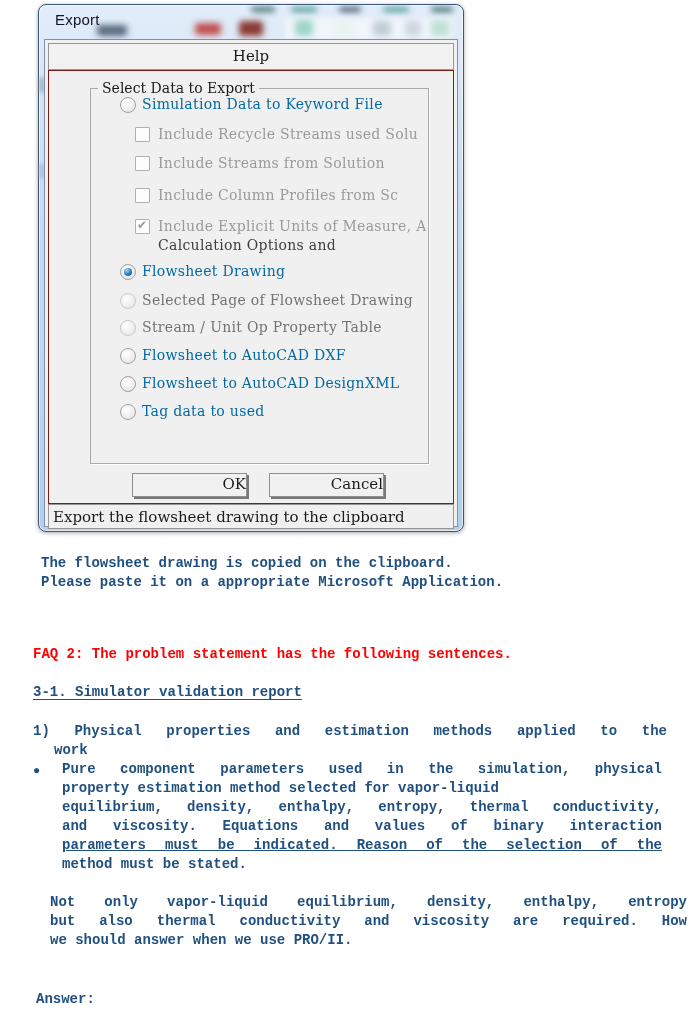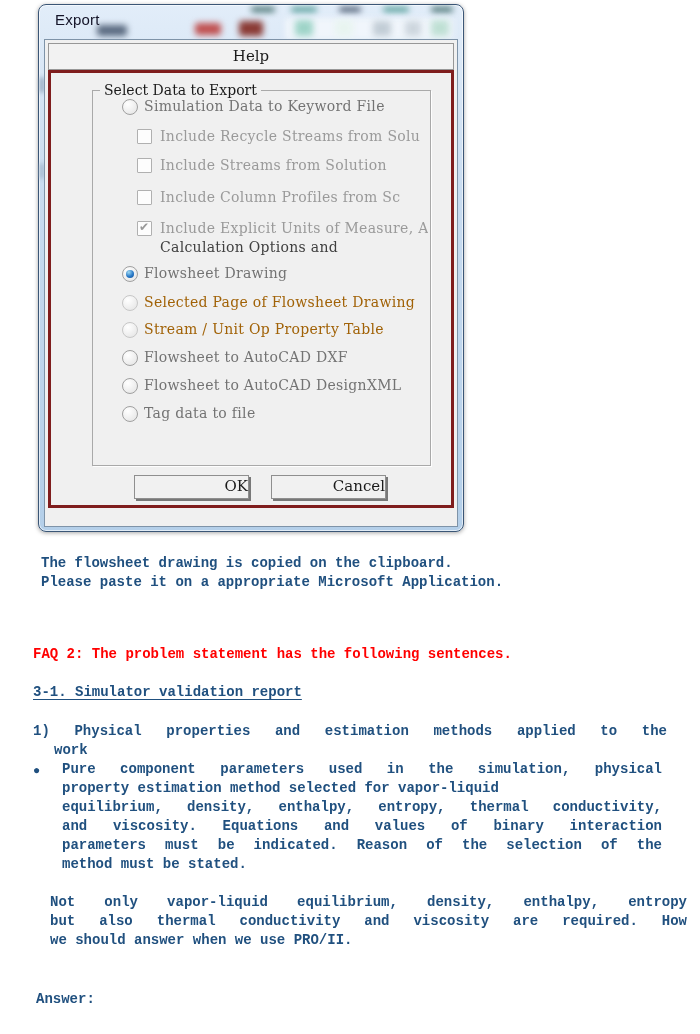--- a/index.html
+++ b/index.html
@@ -13,44 +13,44 @@
           box-shadow:0 1px 4px rgba(0,0,0,.35), inset 0 0 0 1px rgba(255,255,255,.6);}
   .titlebar{position:absolute;left:0;top:0;width:100%;height:34px;border-radius:7px 7px 0 0;overflow:hidden;}
   .title-text{position:absolute;left:16px;top:6px;font-size:15px;color:#141428;letter-spacing:.2px;}
   .blob{position:absolute;filter:blur(3px);border-radius:3px;}
   .client{position:absolute;left:5px;top:34px;width:412px;height:486px;background:#f0f0f0;
           border:1px solid #7e93a8;}
   .menubar{position:absolute;left:3px;top:3px;right:3px;height:25px;background:#f2f2f2;
            border:1px solid #979797;text-align:center;
            font:15px "DejaVu Serif",serif;color:#1b1b1b;line-height:24px;}
   .mainpanel{position:absolute;left:3px;top:30px;right:3px;height:432px;background:#f0f0f0;
-             border:3px solid #7f1d1d;}
+             border:1px solid #7f1d1d;}
   .statusbar{position:absolute;left:3px;top:464px;right:3px;height:21px;background:#f0f0f0;
              border:1px solid #979797;overflow:hidden;
              font:15px "DejaVu Serif",serif;color:#1b1b1b;line-height:20px;padding:2px 0 0 4px;}
 
   .groupbox{position:absolute;left:41px;top:17px;width:337px;height:374px;
             border:1px solid #a9a9a9;box-shadow:1px 1px 0 rgba(255,255,255,.9);}
   .gb-legend{position:absolute;left:7px;top:-9px;background:#f0f0f0;padding:0 4px;
              font:14px "DejaVu Serif",serif;color:#1b1b1b;white-space:nowrap;}
 
   .row{position:absolute;height:18px;left:0;width:100%;}
   .radio{position:absolute;left:29px;top:1px;width:14px;height:14px;border-radius:50%;
          border:1px solid #a0a0a0;background:radial-gradient(circle at 35% 30%,#ffffff,#e2e2e2);}
   .radio.dis{border-color:#c7c7c7;}
   .radio.sel::after{content:"";position:absolute;left:3px;top:3px;width:8px;height:8px;border-radius:50%;
          background:radial-gradient(circle at 35% 28%,#9fd9f2,#2a7ac8 55%,#0d4d94);}
   .rlabel{position:absolute;left:51px;top:0;width:282px;overflow:hidden;white-space:nowrap;
-          font:14px "DejaVu Serif",serif;color:#737373;letter-spacing:.3px;}
+          font:14px "DejaVu Serif",serif;color:#0369a1;letter-spacing:.3px;}
   .cbox{position:absolute;left:44px;top:1px;width:13px;height:13px;border:1px solid #b0b0b0;
         background:#fdfdfd;border-radius:1px;}
   .cbox.chk::after{content:"\2714";position:absolute;left:1px;top:-2px;font-size:12px;color:#9a9a9a;}
   .clabel{position:absolute;left:67px;top:0;width:268px;overflow:hidden;white-space:nowrap;
           font:14px "DejaVu Serif",serif;color:#9a9a9a;letter-spacing:.3px;}
-  .dim{color:#a16207;}
+  .dim{color:#737373;}
   .dimmer{color:#404040;}
 
   .btn95{position:absolute;top:402px;width:113px;height:22px;background:#f1f1f1;
          border:1px solid #8f8f8f;box-shadow:2px 2px 0 0 #787878;
          font:15px "DejaVu Serif",serif;color:#1b1b1b;text-align:right;line-height:21px;cursor:default;}
 
   
   .mono{position:absolute;font-family:"Liberation Mono",monospace;font-weight:bold;font-size:14px;
         line-height:19px;white-space:pre;}
   .blue{color:#20507f;text-align:center;}
@@ -96,21 +96,21 @@
         <div class="groupbox">
           <div class="gb-legend">Select Data to Export</div>
 
           <div class="row" style="top:7px">
             <span class="radio"></span>
             <span class="rlabel">Simulation Data to Keyword File</span>
           </div>
 
           <div class="row" style="top:37px">
             <span class="cbox"></span>
-            <span class="clabel">Include Recycle Streams from Solu</span>
+            <span class="clabel">Include Recycle Streams used Solu</span>
           </div>
 
           <div class="row" style="top:66px">
             <span class="cbox"></span>
             <span class="clabel">Include Streams from Solution</span>
           </div>
 
           <div class="row" style="top:98px">
             <span class="cbox"></span>
             <span class="clabel">Include Column Profiles from Sc</span>
@@ -144,47 +144,48 @@
             <span class="rlabel">Flowsheet to AutoCAD DXF</span>
           </div>
 
           <div class="row" style="top:286px">
             <span class="radio"></span>
             <span class="rlabel">Flowsheet to AutoCAD DesignXML</span>
           </div>
 
           <div class="row" style="top:314px">
             <span class="radio"></span>
-            <span class="rlabel">Tag data to file</span>
+            <span class="rlabel">Tag data to used</span>
           </div>
         </div>
 
         <div class="btn95" style="left:83px">OK</div>
         <div class="btn95" style="left:220px">Cancel</div>
       </div>
 
+      <div class="statusbar">Export the flowsheet drawing to the clipboard</div>
     </div>
   </div>
 
   <div class="mono blue" style="left:41px;top:554px;">The flowsheet drawing is copied on the clipboard.</div>
   <div class="mono blue" style="left:41px;top:573px;">Please paste it on a appropriate Microsoft Application.</div>
 
   <div class="mono red" style="left:33px;top:645px;">FAQ 2: The problem statement has the following sentences.</div>
 
   <div class="mono blue uline" style="left:33px;top:683px;">3-1. Simulator validation report</div>
 
   <div class="mono blue jline" style="left:33px;top:722px;width:634px;">1)  Physical properties and estimation methods applied to the</div>
   <div class="mono blue" style="left:54px;top:741px;">work</div>
 
   <div class="mono blue bulletchar" style="left:33px;top:762px;">●</div>
   <div class="mono blue" style="left:62px;top:779px;">property estimation method selected for vapor-liquid</div>
   <div class="mono blue jline" style="left:62px;top:760px;width:600px;">Pure component parameters used in the simulation, physical</div>
   <div class="mono blue jline" style="left:62px;top:798px;width:600px;">equilibrium, density, enthalpy, entropy, thermal conductivity,</div>
   <div class="mono blue jline" style="left:62px;top:817px;width:600px;">and viscosity. Equations and values of binary interaction</div>
-  <div class="mono blue jline" style="left:62px;top:836px;width:600px;">parameters must be indicated. Reason of the selection of the</div>
+  <div class="mono blue jline" style="left:62px;top:836px;width:600px;text-decoration:underline;">parameters must be indicated. Reason of the selection of the</div>
   <div class="mono blue" style="left:62px;top:855px;">method must be stated.</div>
 
   <div class="mono blue jline" style="left:50px;top:893px;width:637px;">Not only vapor-liquid equilibrium, density, enthalpy, entropy</div>
   <div class="mono blue jline" style="left:50px;top:912px;width:637px;">but also thermal conductivity and viscosity are required. How</div>
   <div class="mono blue" style="left:50px;top:931px;">we should answer when we use PRO/II.</div>
 
   <div class="mono blue" style="left:36px;top:990px;">Answer:</div>
 
 </div>
 

